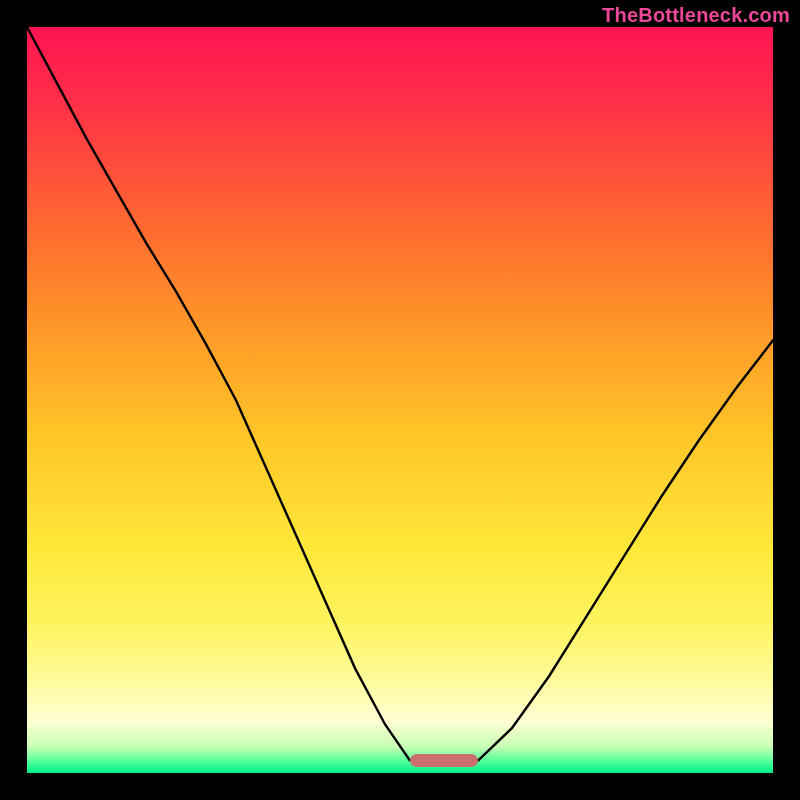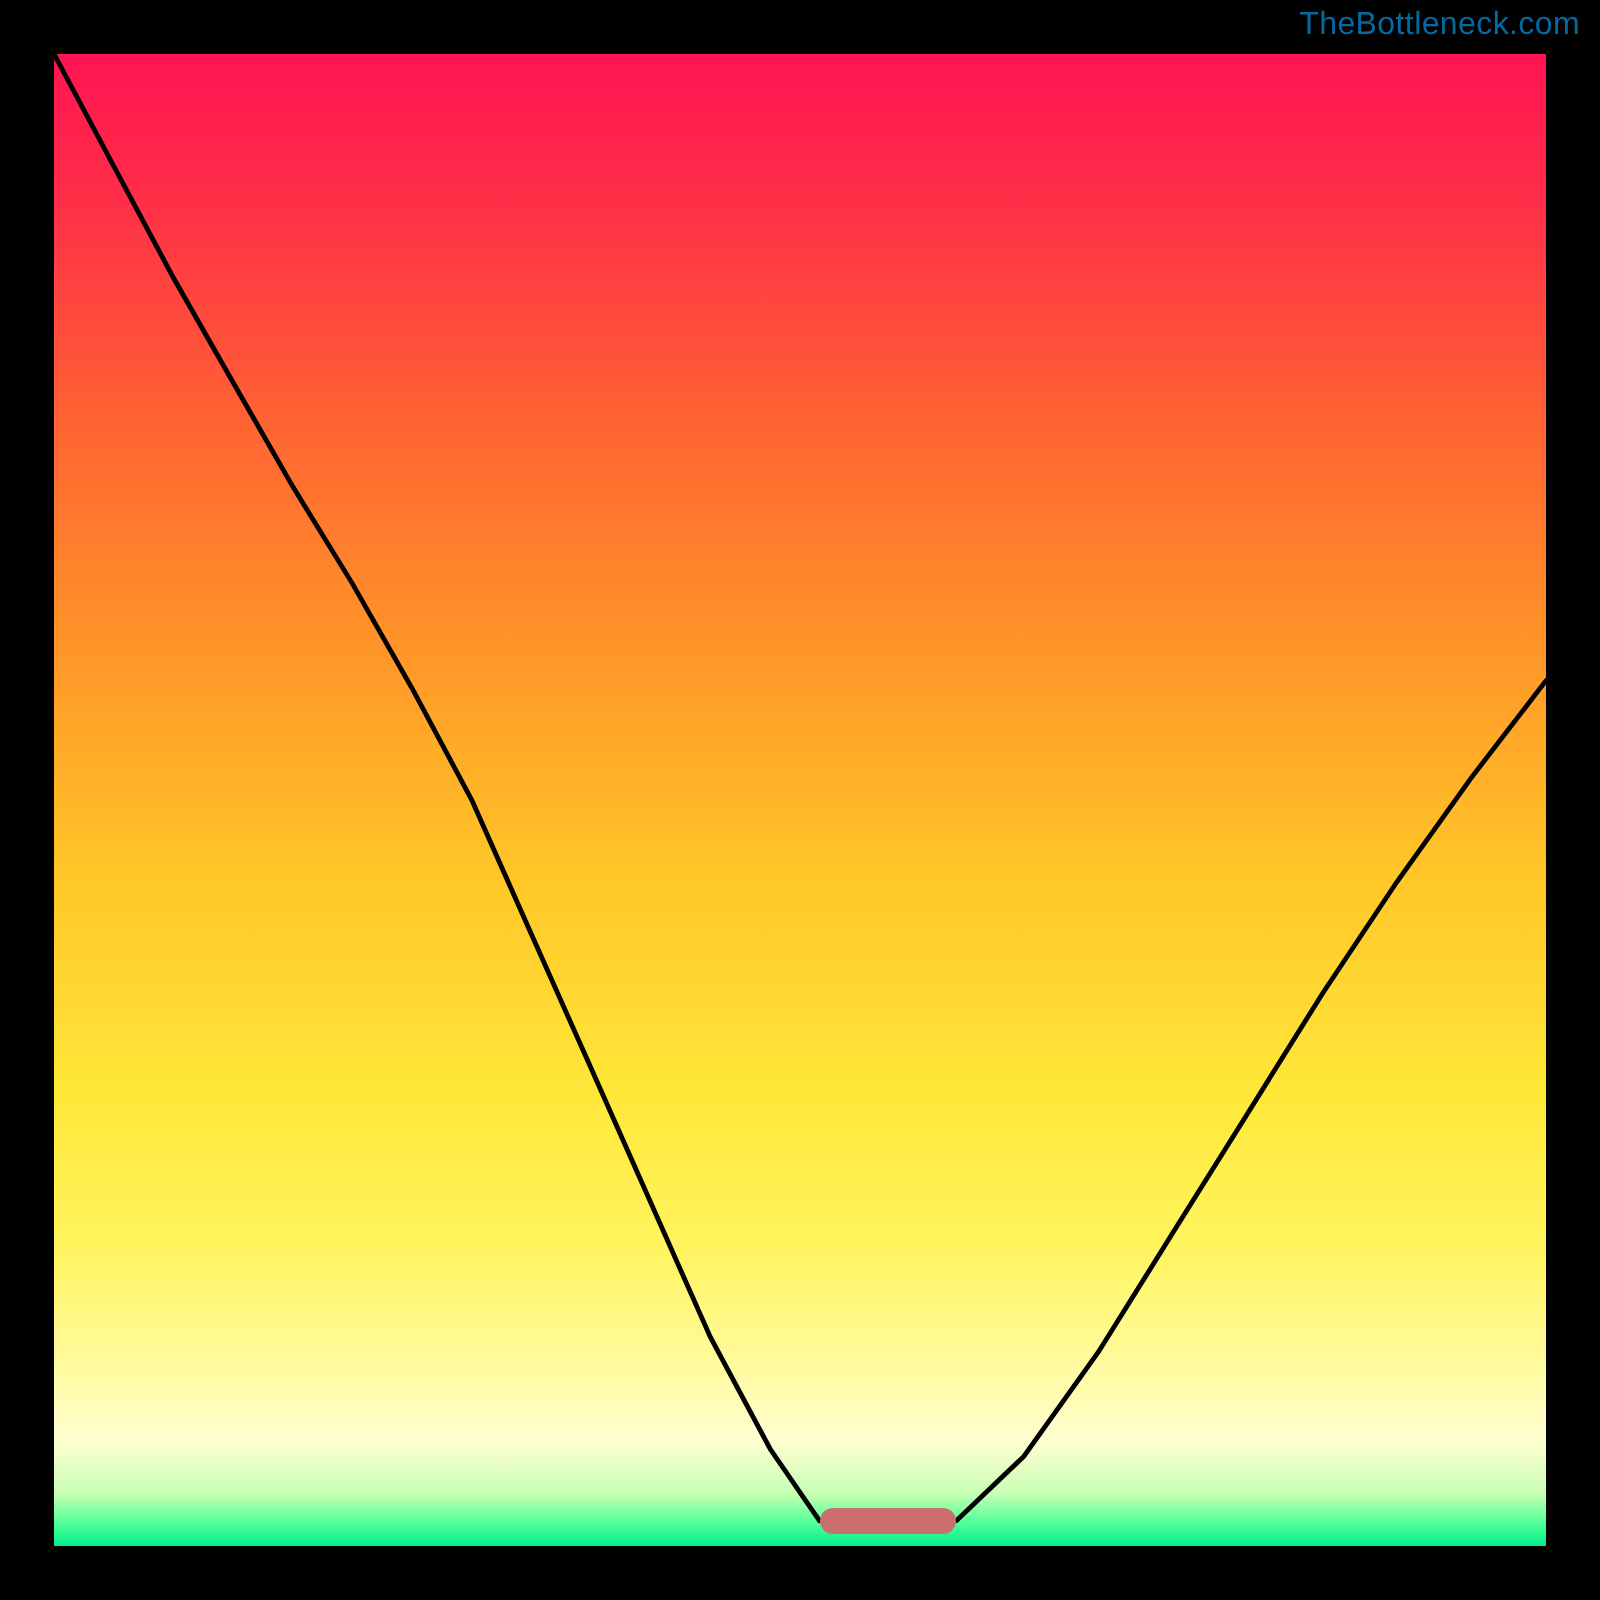--- a/index.html
+++ b/index.html
@@ -16,24 +16,24 @@
     left: 0;
     top: 0;
     width: 800px;
     height: 800px;
     background: #000;
   }
   .watermark {
     position: absolute;
     top: 4px;
     right: 10px;
-    color: #0369a1;
-    font-size: 16px;
+    color: #ec4899;
+    font-size: 20px;
     letter-spacing: 0.2px;
-    font-weight: 400;
+    font-weight: 700;
     user-select: none;
   }
   .plot {
     position: absolute;
     left: 27px;
     top: 27px;
     width: 746px;
     height: 746px;
   }
   .gradient-bg {

